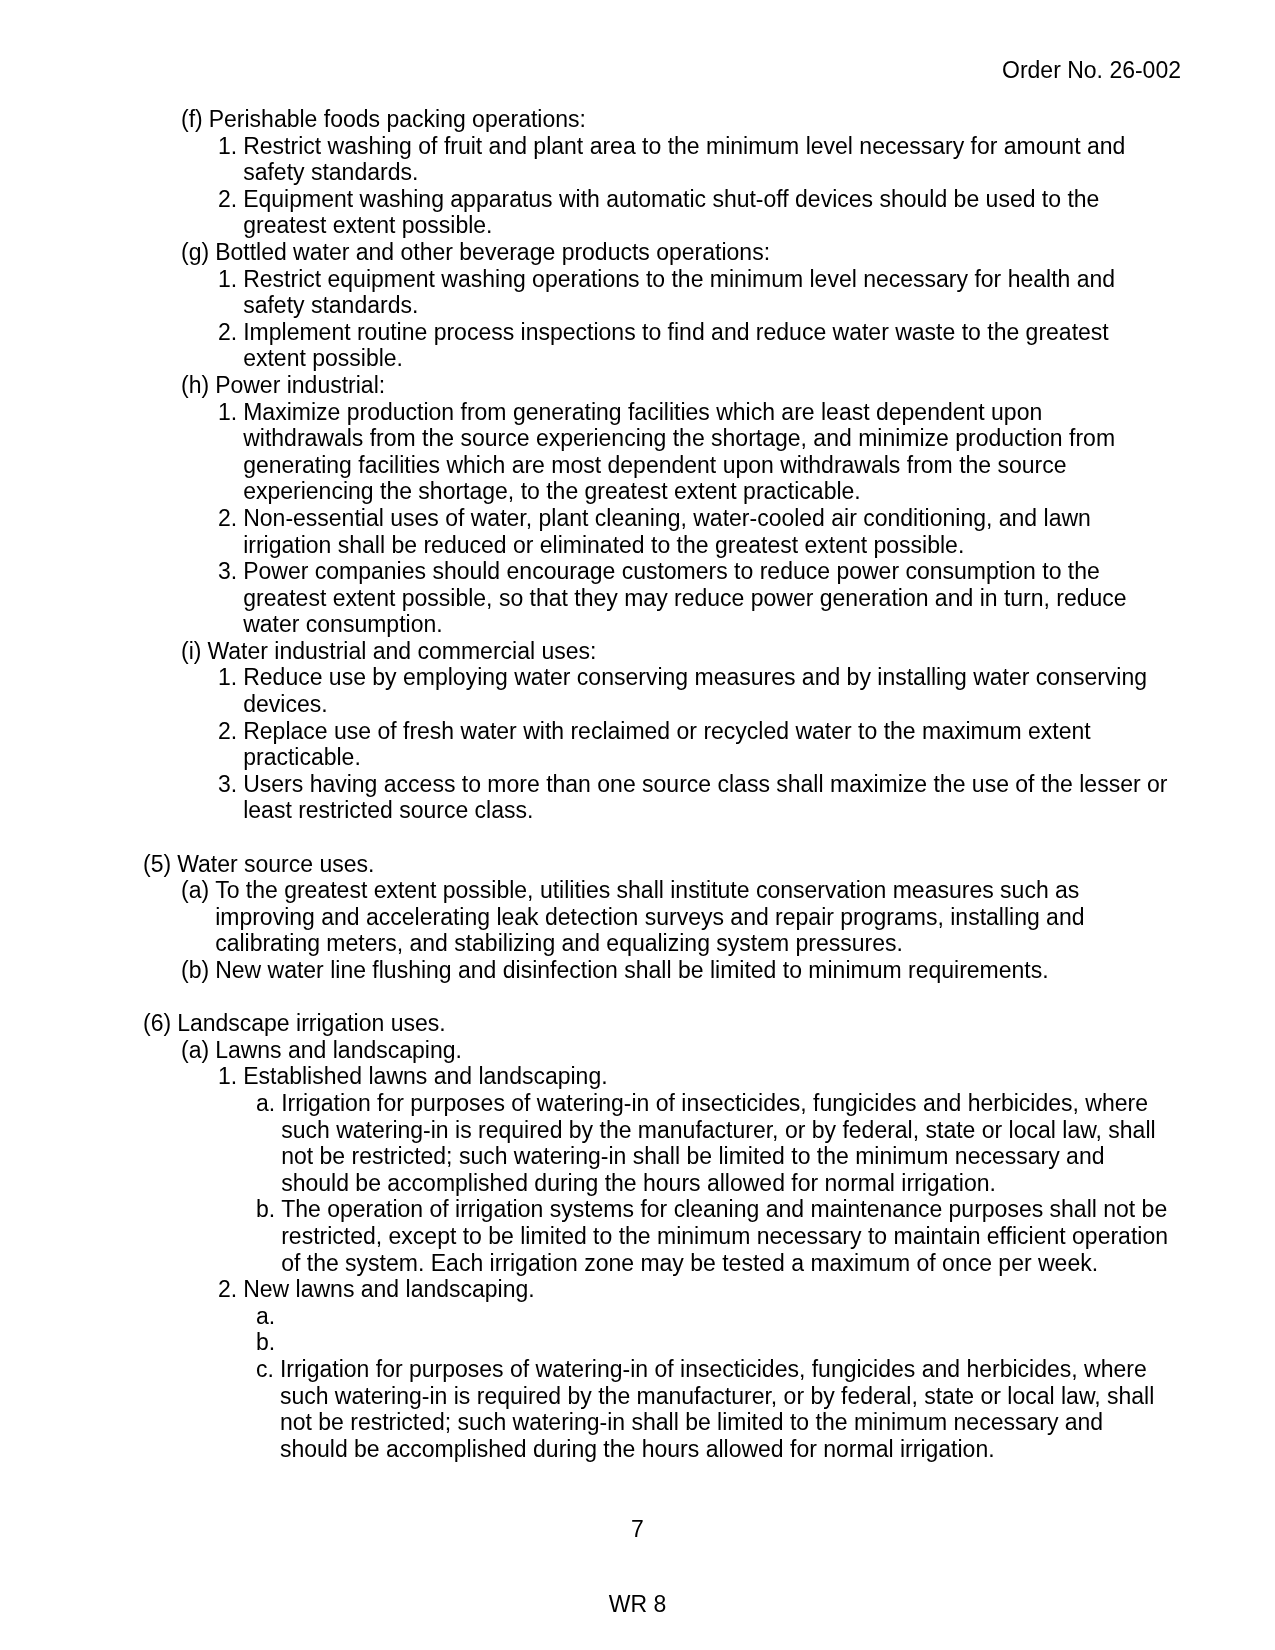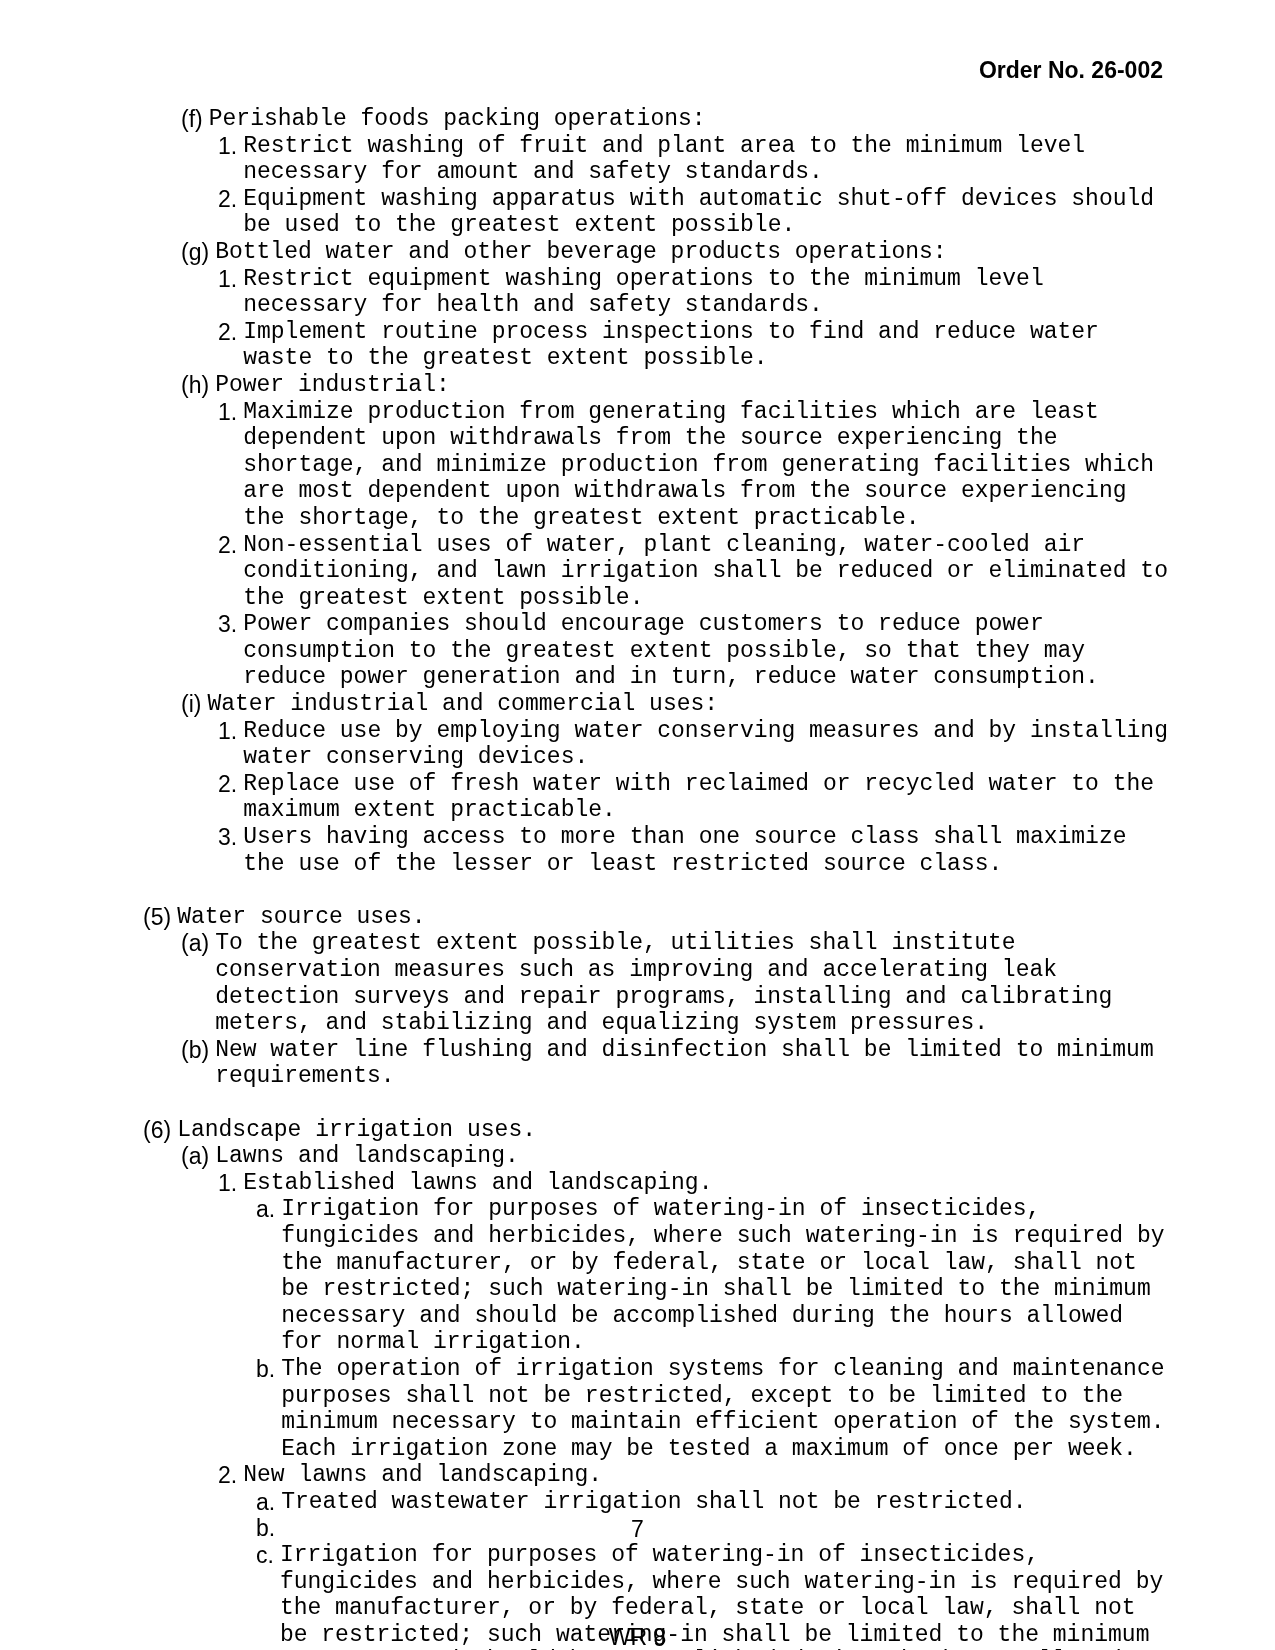--- a/index.html
+++ b/index.html
@@ -10,51 +10,50 @@
     background: #ffffff;
     color: #000000;
     font-family: "Liberation Sans", sans-serif;
     font-size: 23px;
     line-height: 26.6px;
     overflow: hidden;
   }
   .header {
     position: absolute;
     top: 57px;
-    right: 112px;
-    font-weight: 700;
+    right: 94px;
+    font-weight: 400;
   }
   .content {
     position: absolute;
     top: 106px;
     left: 143px;
     width: 1025px;
   }
   .item { display: flex; }
   .item .lbl { flex: 0 0 auto; white-space: pre; margin-right: 6px; }
-  .item .txt { flex: 1 1 auto; font-family: Liberation Mono, monospace; }
+  .item .txt { flex: 1 1 auto; }
   .lvl0 { padding-left: 0; }
   .lvl1 { padding-left: 38px; }
   .lvl2 { padding-left: 75px; }
   .lvl3 { padding-left: 113px; }
   .gap-above { margin-top: 26.6px; }
   .page-number {
     position: absolute;
     top: 1516px;
     left: 0;
     width: 100%;
     text-align: center;
   }
   .footer-code {
     position: absolute;
     top: 1591px;
     left: 0;
     width: 100%;
     text-align: center;
-    margin-top: 33px;
   }
 </style>
 </head>
 <body>
 
 <div class="page">
 
   <div class="header">Order No. 26-002</div>
 
   <div class="content">
@@ -151,21 +150,20 @@
     <div class="item lvl3">
         <span class="lbl">b.</span>
         <span class="txt">The operation of irrigation systems for cleaning and maintenance purposes shall not be restricted, except to be limited to the minimum necessary to maintain efficient operation of the system. Each irrigation zone may be tested a maximum of once per week.</span>
       </div>
     <div class="item lvl2">
         <span class="lbl">2.</span>
         <span class="txt">New lawns and landscaping.</span>
       </div>
     <div class="item lvl3">
         <span class="lbl">a.</span>
-        <span class="txt">Treated wastewater irrigation shall not be restricted.</span>
       </div>
     <div class="item lvl3">
         <span class="lbl">b.</span>
       </div>
     <div class="item lvl3">
         <span class="lbl">c.</span>
         <span class="txt">Irrigation for purposes of watering-in of insecticides, fungicides and herbicides, where such watering-in is required by the manufacturer, or by federal, state or local law, shall not be restricted; such watering-in shall be limited to the minimum necessary and should be accomplished during the hours allowed for normal irrigation.</span>
       </div>
 
   </div>

